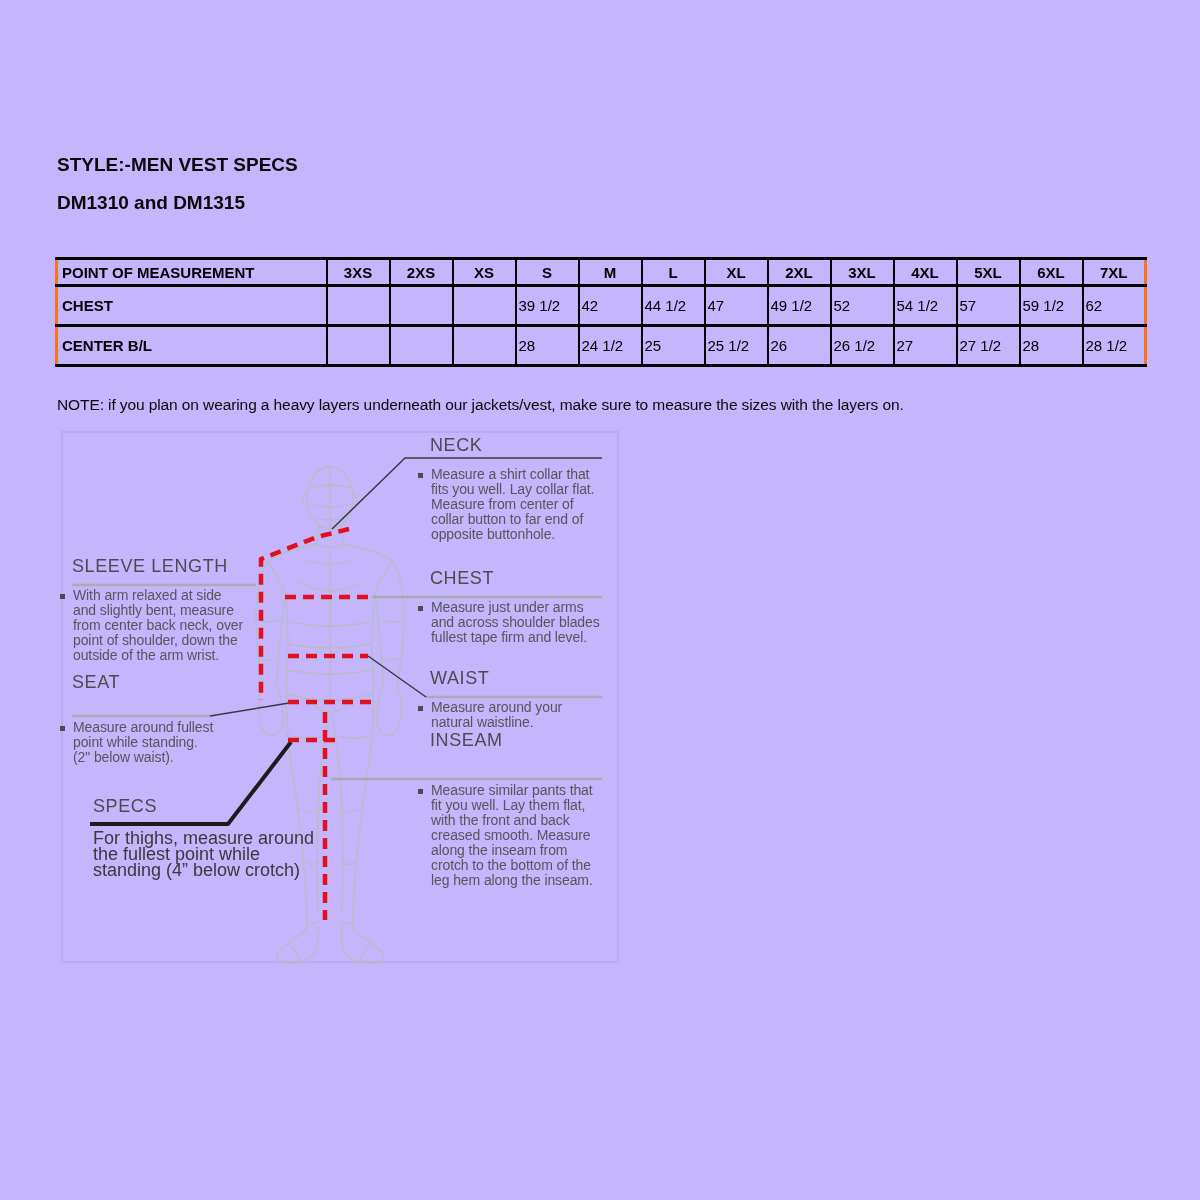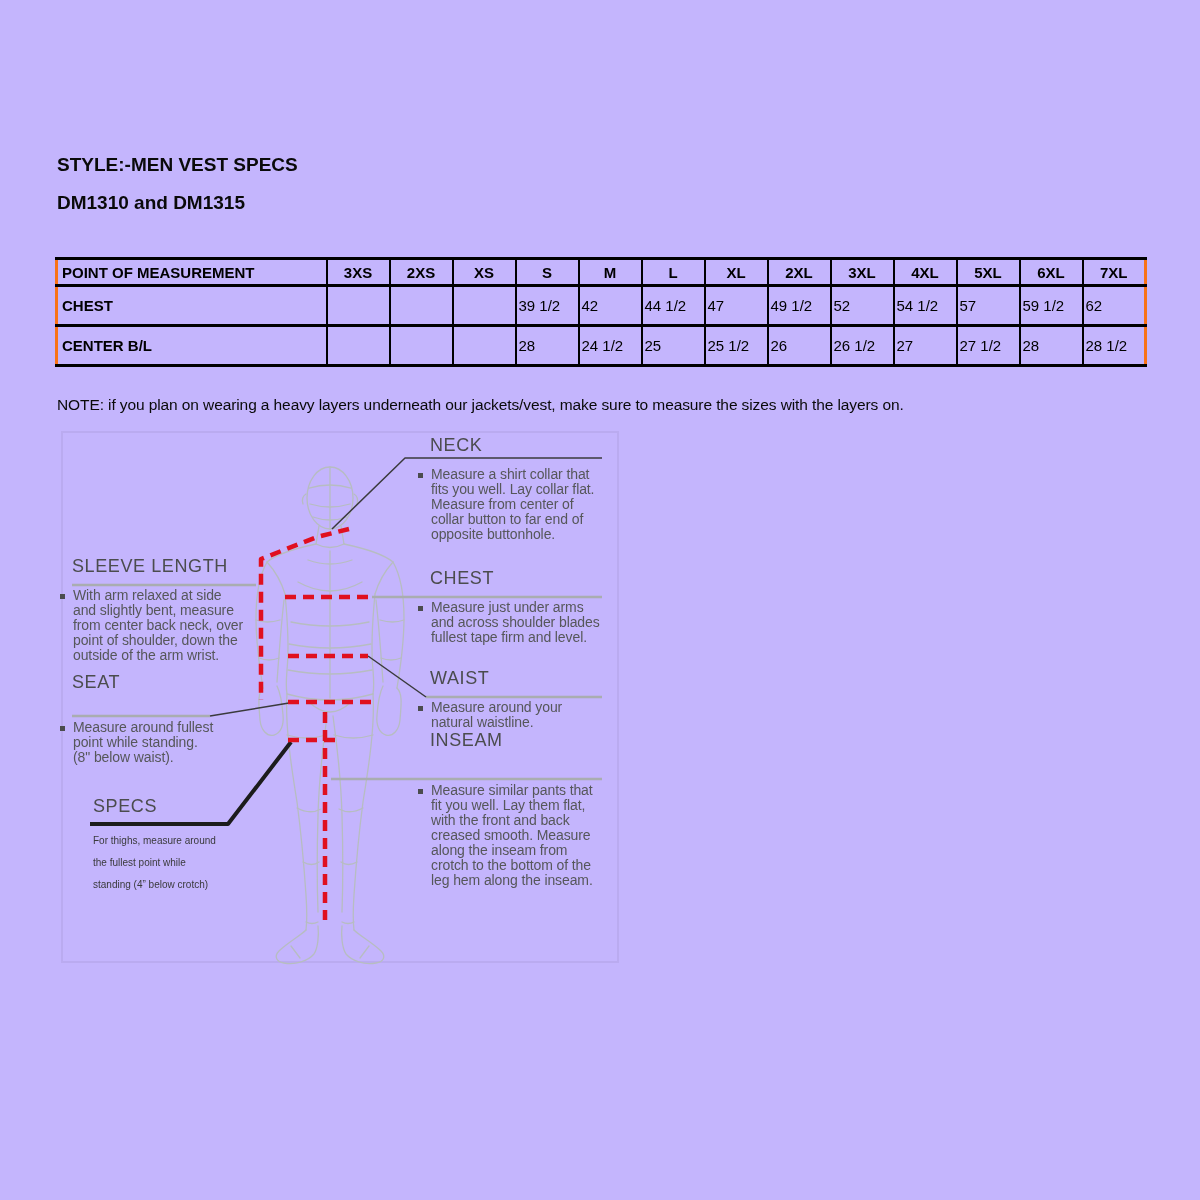--- a/index.html
+++ b/index.html
@@ -29,21 +29,21 @@
   .sec-heading{
     position:absolute;font-size:18px;color:#4b4c4e;letter-spacing:0.6px;font-weight:400;
     white-space:nowrap;
     text-align:center;
   }
   .desc{position:absolute;display:flex;align-items:flex-start;}
   .desc .sq{width:5px;height:5px;background:#4b4c4e;margin-top:6px;margin-right:8px;flex:none;}
   .desc .dtext{
     font-size:14px;line-height:15px;color:#56575a;white-space:pre;letter-spacing:-0.1px;
   }
-  .desc.plain .dtext{font-size:10px;line-height:22px;color:#3a3a3c;letter-spacing:0px;}
+  .desc.plain .dtext{font-size:18px;line-height:16px;color:#3a3a3c;letter-spacing:0px;}
 </style>
 </head>
 <body>
 
 <div class="page">
 
   <div class="title-block">
     <div class="title-line">STYLE:-MEN VEST SPECS</div>
     <div class="title-line">DM1310 and DM1315</div>
   </div>
@@ -224,21 +224,21 @@
 from center back neck, over
 point of shoulder, down the
 outside of the arm wrist.</span>
     </div>
 
     <div class="sec-heading" style="left:72px;top:672px">SEAT</div>
     <div class="desc" style="left:60px;top:720px">
       <span class="sq"></span>
       <span class="dtext">Measure around fullest
 point while standing.
-(8" below waist).</span>
+(2" below waist).</span>
     </div>
 
     <div class="sec-heading" style="left:93px;top:796px">SPECS</div>
     <div class="desc plain" style="left:93px;top:830px">
       <span class="dtext">For thighs, measure around
 the fullest point while
 standing (4” below crotch)</span>
     </div>
 
     <div class="sec-heading" style="left:430px;top:435px">NECK</div>

